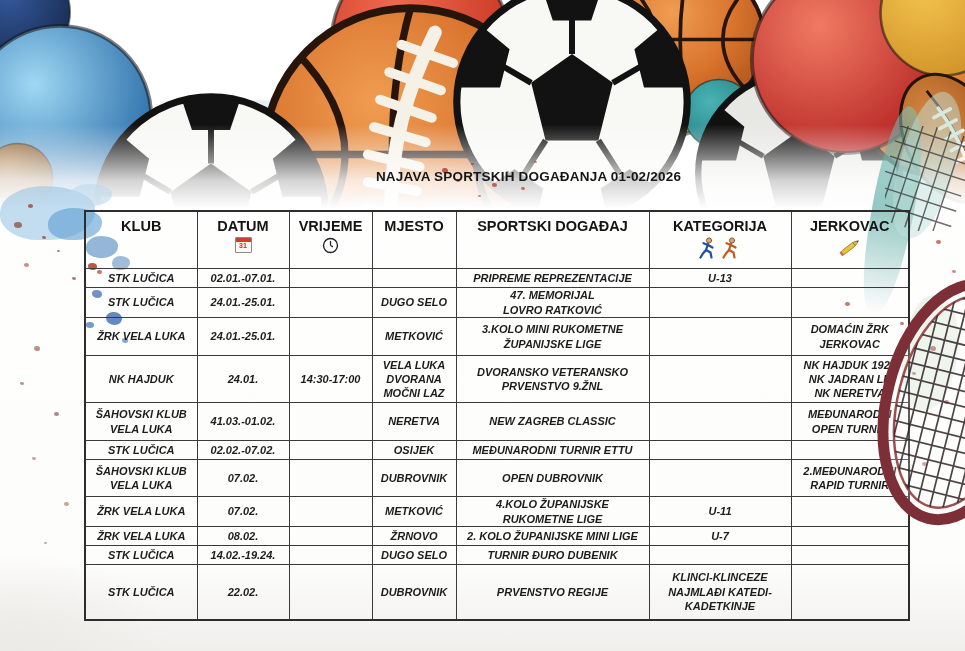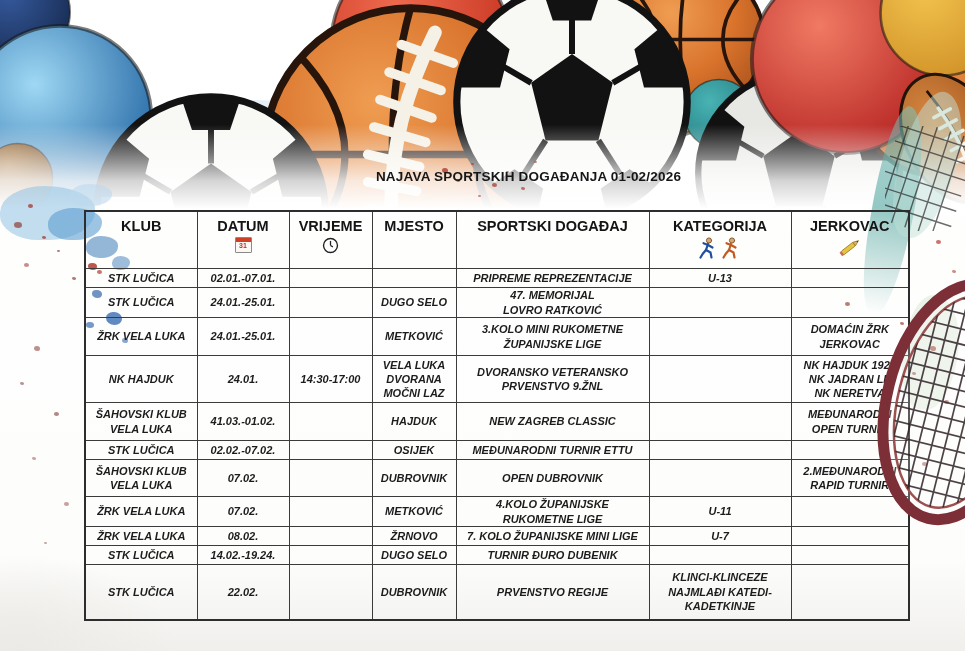--- a/index.html
+++ b/index.html
@@ -475,21 +475,21 @@
             <td class="col-kategorija"></td>
             <td class="col-napomena">NK HAJDUK 1925
 NK JADRAN LP
 NK NERETVA</td>
           </tr>
           <tr style="height: 38px;">
             <td class="col-klub">ŠAHOVSKI KLUB
 VELA LUKA</td>
             <td class="col-datum">41.03.-01.02.</td>
             <td class="col-vrijeme"></td>
-            <td class="col-mjesto">HAJDUK</td>
+            <td class="col-mjesto">NERETVA</td>
             <td class="col-dogadaj">NEW ZAGREB CLASSIC</td>
             <td class="col-kategorija"></td>
             <td class="col-napomena">MEĐUNARODNI
 OPEN TURNIR</td>
           </tr>
           <tr style="height: 19px;">
             <td class="col-klub">STK LUČICA</td>
             <td class="col-datum">02.02.-07.02.</td>
             <td class="col-vrijeme"></td>
             <td class="col-mjesto">OSIJEK</td>
@@ -516,21 +516,21 @@
             <td class="col-dogadaj">4.KOLO ŽUPANIJSKE
 RUKOMETNE LIGE</td>
             <td class="col-kategorija">U-11</td>
             <td class="col-napomena"></td>
           </tr>
           <tr style="height: 19px;">
             <td class="col-klub">ŽRK VELA LUKA</td>
             <td class="col-datum">08.02.</td>
             <td class="col-vrijeme"></td>
             <td class="col-mjesto">ŽRNOVO</td>
-            <td class="col-dogadaj">7. KOLO ŽUPANIJSKE MINI LIGE</td>
+            <td class="col-dogadaj">2. KOLO ŽUPANIJSKE MINI LIGE</td>
             <td class="col-kategorija">U-7</td>
             <td class="col-napomena"></td>
           </tr>
           <tr style="height: 19px;">
             <td class="col-klub">STK LUČICA</td>
             <td class="col-datum">14.02.-19.24.</td>
             <td class="col-vrijeme"></td>
             <td class="col-mjesto">DUGO SELO</td>
             <td class="col-dogadaj">TURNIR ĐURO DUBENIK</td>
             <td class="col-kategorija"></td>

